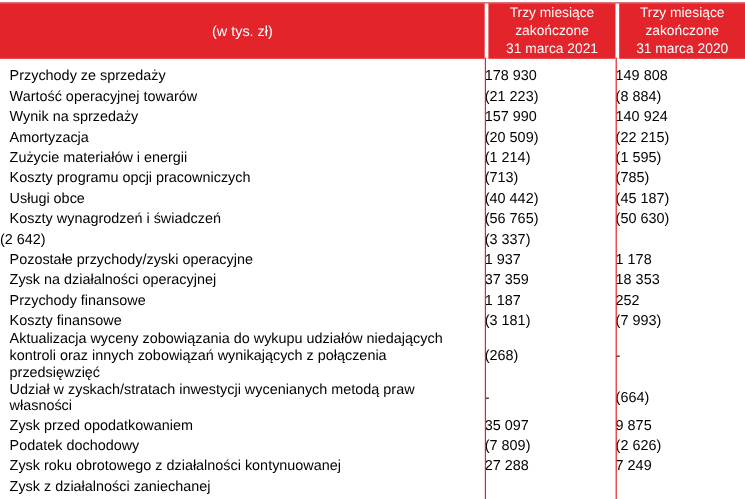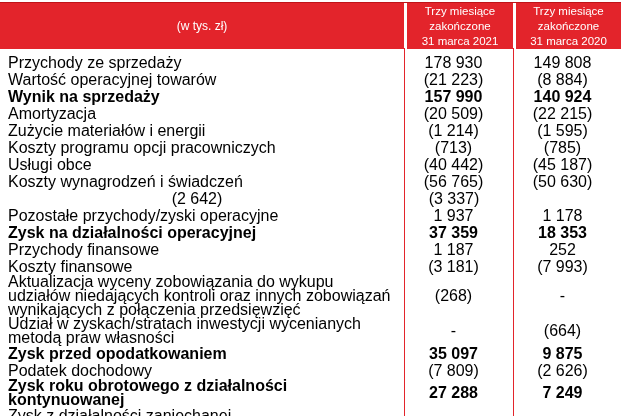--- a/index.html
+++ b/index.html
@@ -58,28 +58,28 @@
     top: 48px; left: 0;
     width: 621px;
     padding-top: 6px;
   }
   .row {
     display: grid;
     grid-template-columns: 404px 109px 108px;
     min-height: 17px;
     align-items: center;
   }
-  .row.bold { font-weight: bold; }
+  .row.bold { font-weight: normal; }
   .cell {
-    font-size: 16px;
+    font-size: 12px;
     line-height: 14px;
     box-sizing: border-box;
   }
   .cell.label { padding-left: 8px; padding-right: 6px; }
-  .cell.val   { text-align: center; }
+  .cell.val   { text-align: left; }
   .cell.v2021 { padding-right: 10px; }
   .cell.v2020 { padding-right: 9px; }
 </style>
 </head>
 <body>
 
 <div class="page">
 
   <div class="header">
     <div class="hcell unit">(w tys. zł)</div>

